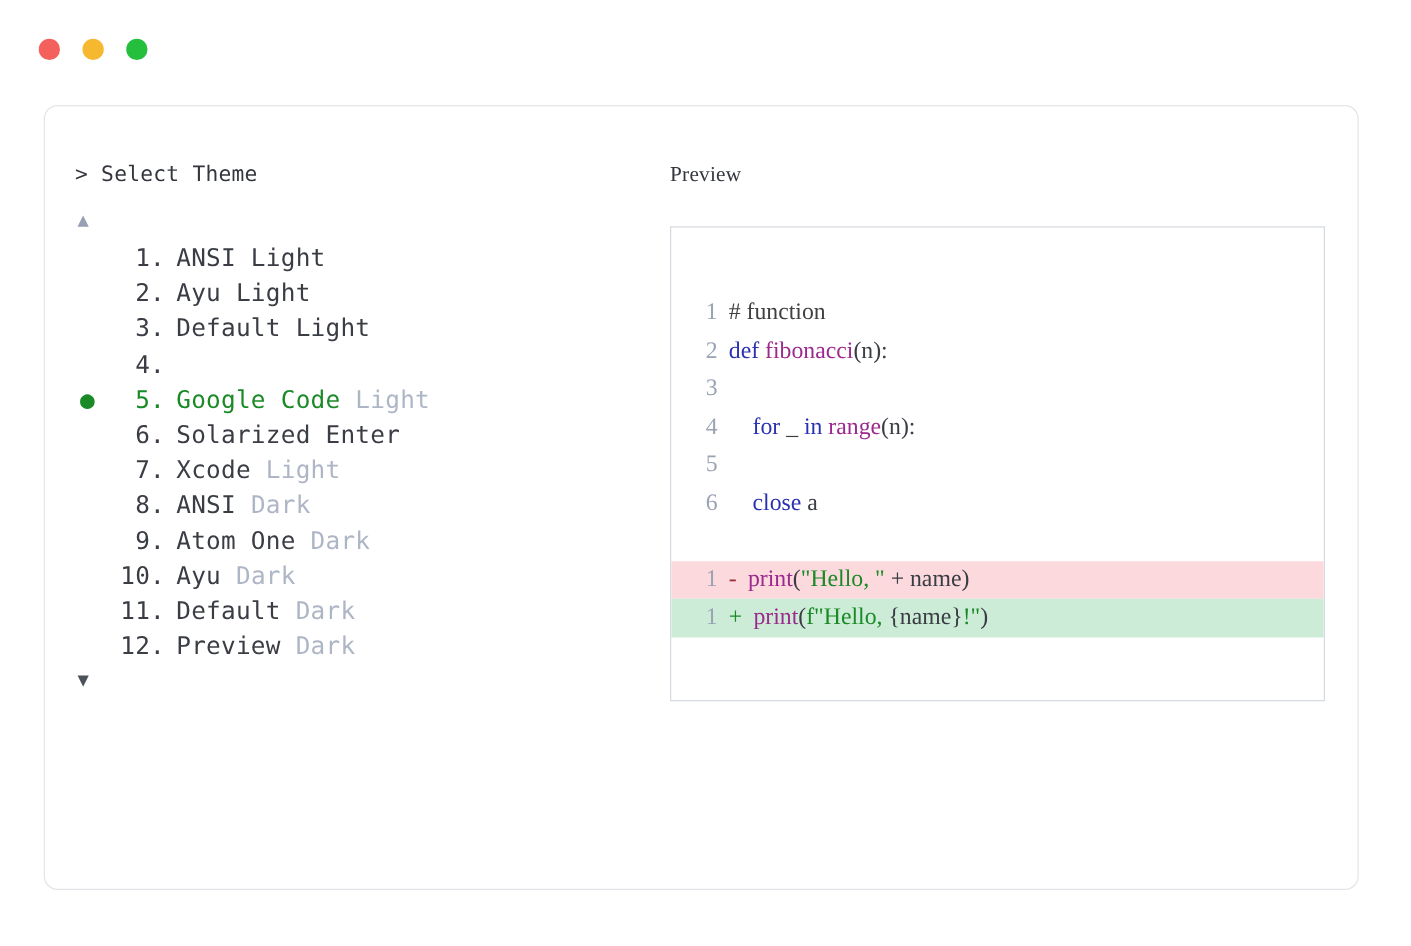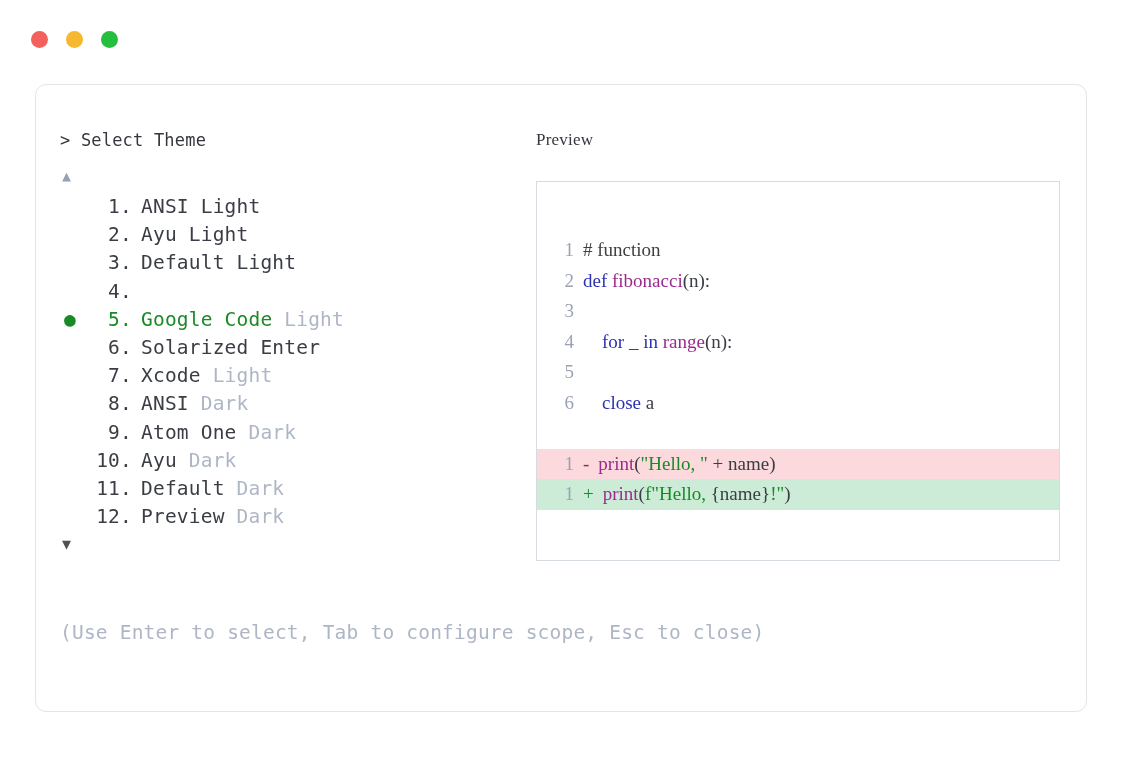--- a/index.html
+++ b/index.html
@@ -209,21 +209,20 @@
         <div class="theme-row"><span class="row-marker"></span><span class="row-index">8.</span><span class="row-name">ANSI</span><span class="row-variant"> Dark</span></div>
         <div class="theme-row"><span class="row-marker"></span><span class="row-index">9.</span><span class="row-name">Atom One</span><span class="row-variant"> Dark</span></div>
         <div class="theme-row"><span class="row-marker"></span><span class="row-index">10.</span><span class="row-name">Ayu</span><span class="row-variant"> Dark</span></div>
         <div class="theme-row"><span class="row-marker"></span><span class="row-index">11.</span><span class="row-name">Default</span><span class="row-variant"> Dark</span></div>
         <div class="theme-row"><span class="row-marker"></span><span class="row-index">12.</span><span class="row-name">Preview</span><span class="row-variant"> Dark</span></div>
       </div>
 
     <div class="scroll-arrow" id="scroll-down-arrow">▼</div>
   </div>
 
-  <div id="help-line">(Use Enter to select, Tab to configure scope, Esc to close)</div>
 
   <div id="preview-column">
     <div class="col-heading">Preview</div>
 
     <div id="preview-panel">
       <div id="code-block">
           <div class="code-line"><span class="ln">1</span><span class="code-text"><span class="tok-comment"># function</span></span></div>
           <div class="code-line"><span class="ln">2</span><span class="code-text"><span class="tok-keyword">def </span><span class="tok-func">fibonacci</span><span class="tok-plain">(n):</span></span></div>
           <div class="code-line"><span class="ln">3</span></div>
           <div class="code-line"><span class="ln">4</span><span class="code-text"><span class="tok-plain">    </span><span class="tok-keyword">for </span><span class="tok-plain">_ </span><span class="tok-keyword">in </span><span class="tok-func">range</span><span class="tok-plain">(n):</span></span></div>

